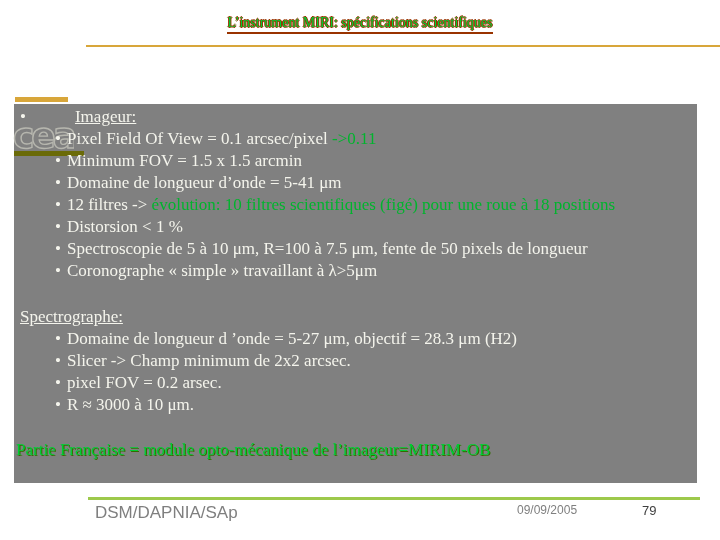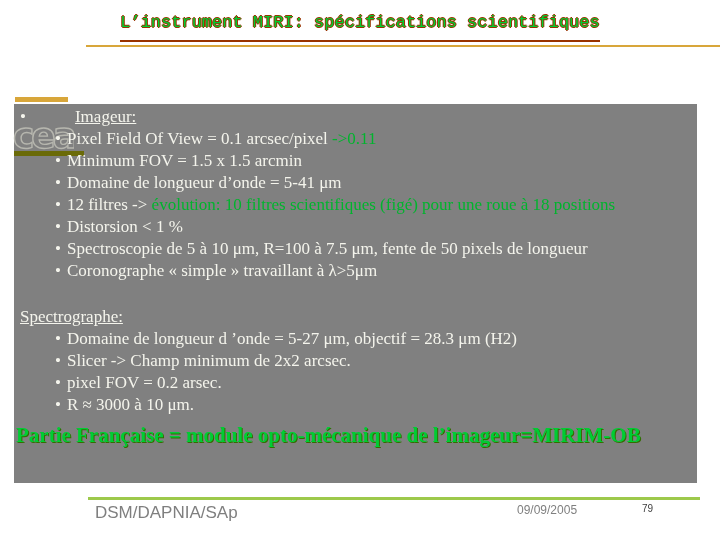--- a/index.html
+++ b/index.html
@@ -9,27 +9,26 @@
     font-family:"Liberation Serif", serif;
   }
 
   
   .title-wrap{
     position:absolute;left:80px;top:13px;width:560px;height:32px;
     text-align:center;white-space:nowrap;
   }
   .title-text{
     display:inline-block;
-    font-size:17px;
+    font-size:14px;
     color:var(--title-green,#00cc33);
     text-shadow:1px 0 var(--title-outline,#993300),-1px 0 var(--title-outline,#993300),
                 0 1px var(--title-outline,#993300),0 -1px var(--title-outline,#993300);
     border-bottom:2px solid var(--title-outline,#993300);
-    padding-bottom:8px;
-    font-family:Liberation Mono, monospace;
+    padding-bottom:1px;
   }
   .gold-rule{
     position:absolute;left:86px;top:45px;width:634px;height:2px;
     background:var(--gold-line,#d8a63a);
   }
 
   
   .graybox{
     position:absolute;left:14px;top:104px;width:683px;height:379px;
     background:var(--box-gray,#808080);
@@ -54,45 +53,44 @@
   .row{white-space:nowrap;}
   .h-row .bullet{margin-right:4px;}
   .heading{text-decoration:underline;margin-left:45px;}
   .heading2{text-decoration:underline;margin-top:24px;white-space:nowrap;}
   .bullet-row{padding-left:35px;white-space:nowrap;}
   .bullet-row .bullet{margin-right:6px;}
   .gtext{
     color:var(--accent-green,#00b42d);
   }
   .conclusion{
-    margin-top:8px;margin-left:-4px;
-    font-size:21px;white-space:nowrap;
+    margin-top:23px;margin-left:-4px;
+    font-size:17px;white-space:nowrap;
     color:var(--title-green,#00cc33);
     text-shadow:1px 1px 0 var(--conclusion-outline,#356b00);
-    font-weight:bold;
   }
 
   
   .footer-rule{
     position:absolute;left:88px;top:497px;width:612px;height:3px;
     background:var(--footer-line,#9dc94b);
   }
   .footer-org{
     position:absolute;left:95px;top:503px;
     font-family:"Liberation Sans", sans-serif;font-size:17px;
     color:var(--footer-text,#7f7f7f);
   }
   .footer-date{
     position:absolute;left:517px;top:503px;
     font-family:"Liberation Sans", sans-serif;font-size:12px;
     color:var(--footer-text,#7f7f7f);
   }
   .footer-page{
     position:absolute;left:642px;top:503px;
-    font-family:"Liberation Sans", sans-serif;font-size:10px;
+    font-family:"Liberation Sans", sans-serif;font-size:13px;
     color:#404040;
   }
 </style>
 </head>
 <body>
 
 <div class="title-wrap">
   <span class="title-text">L’instrument MIRI: spécifications scientifiques</span>
 </div>
 <div class="gold-rule"></div>

